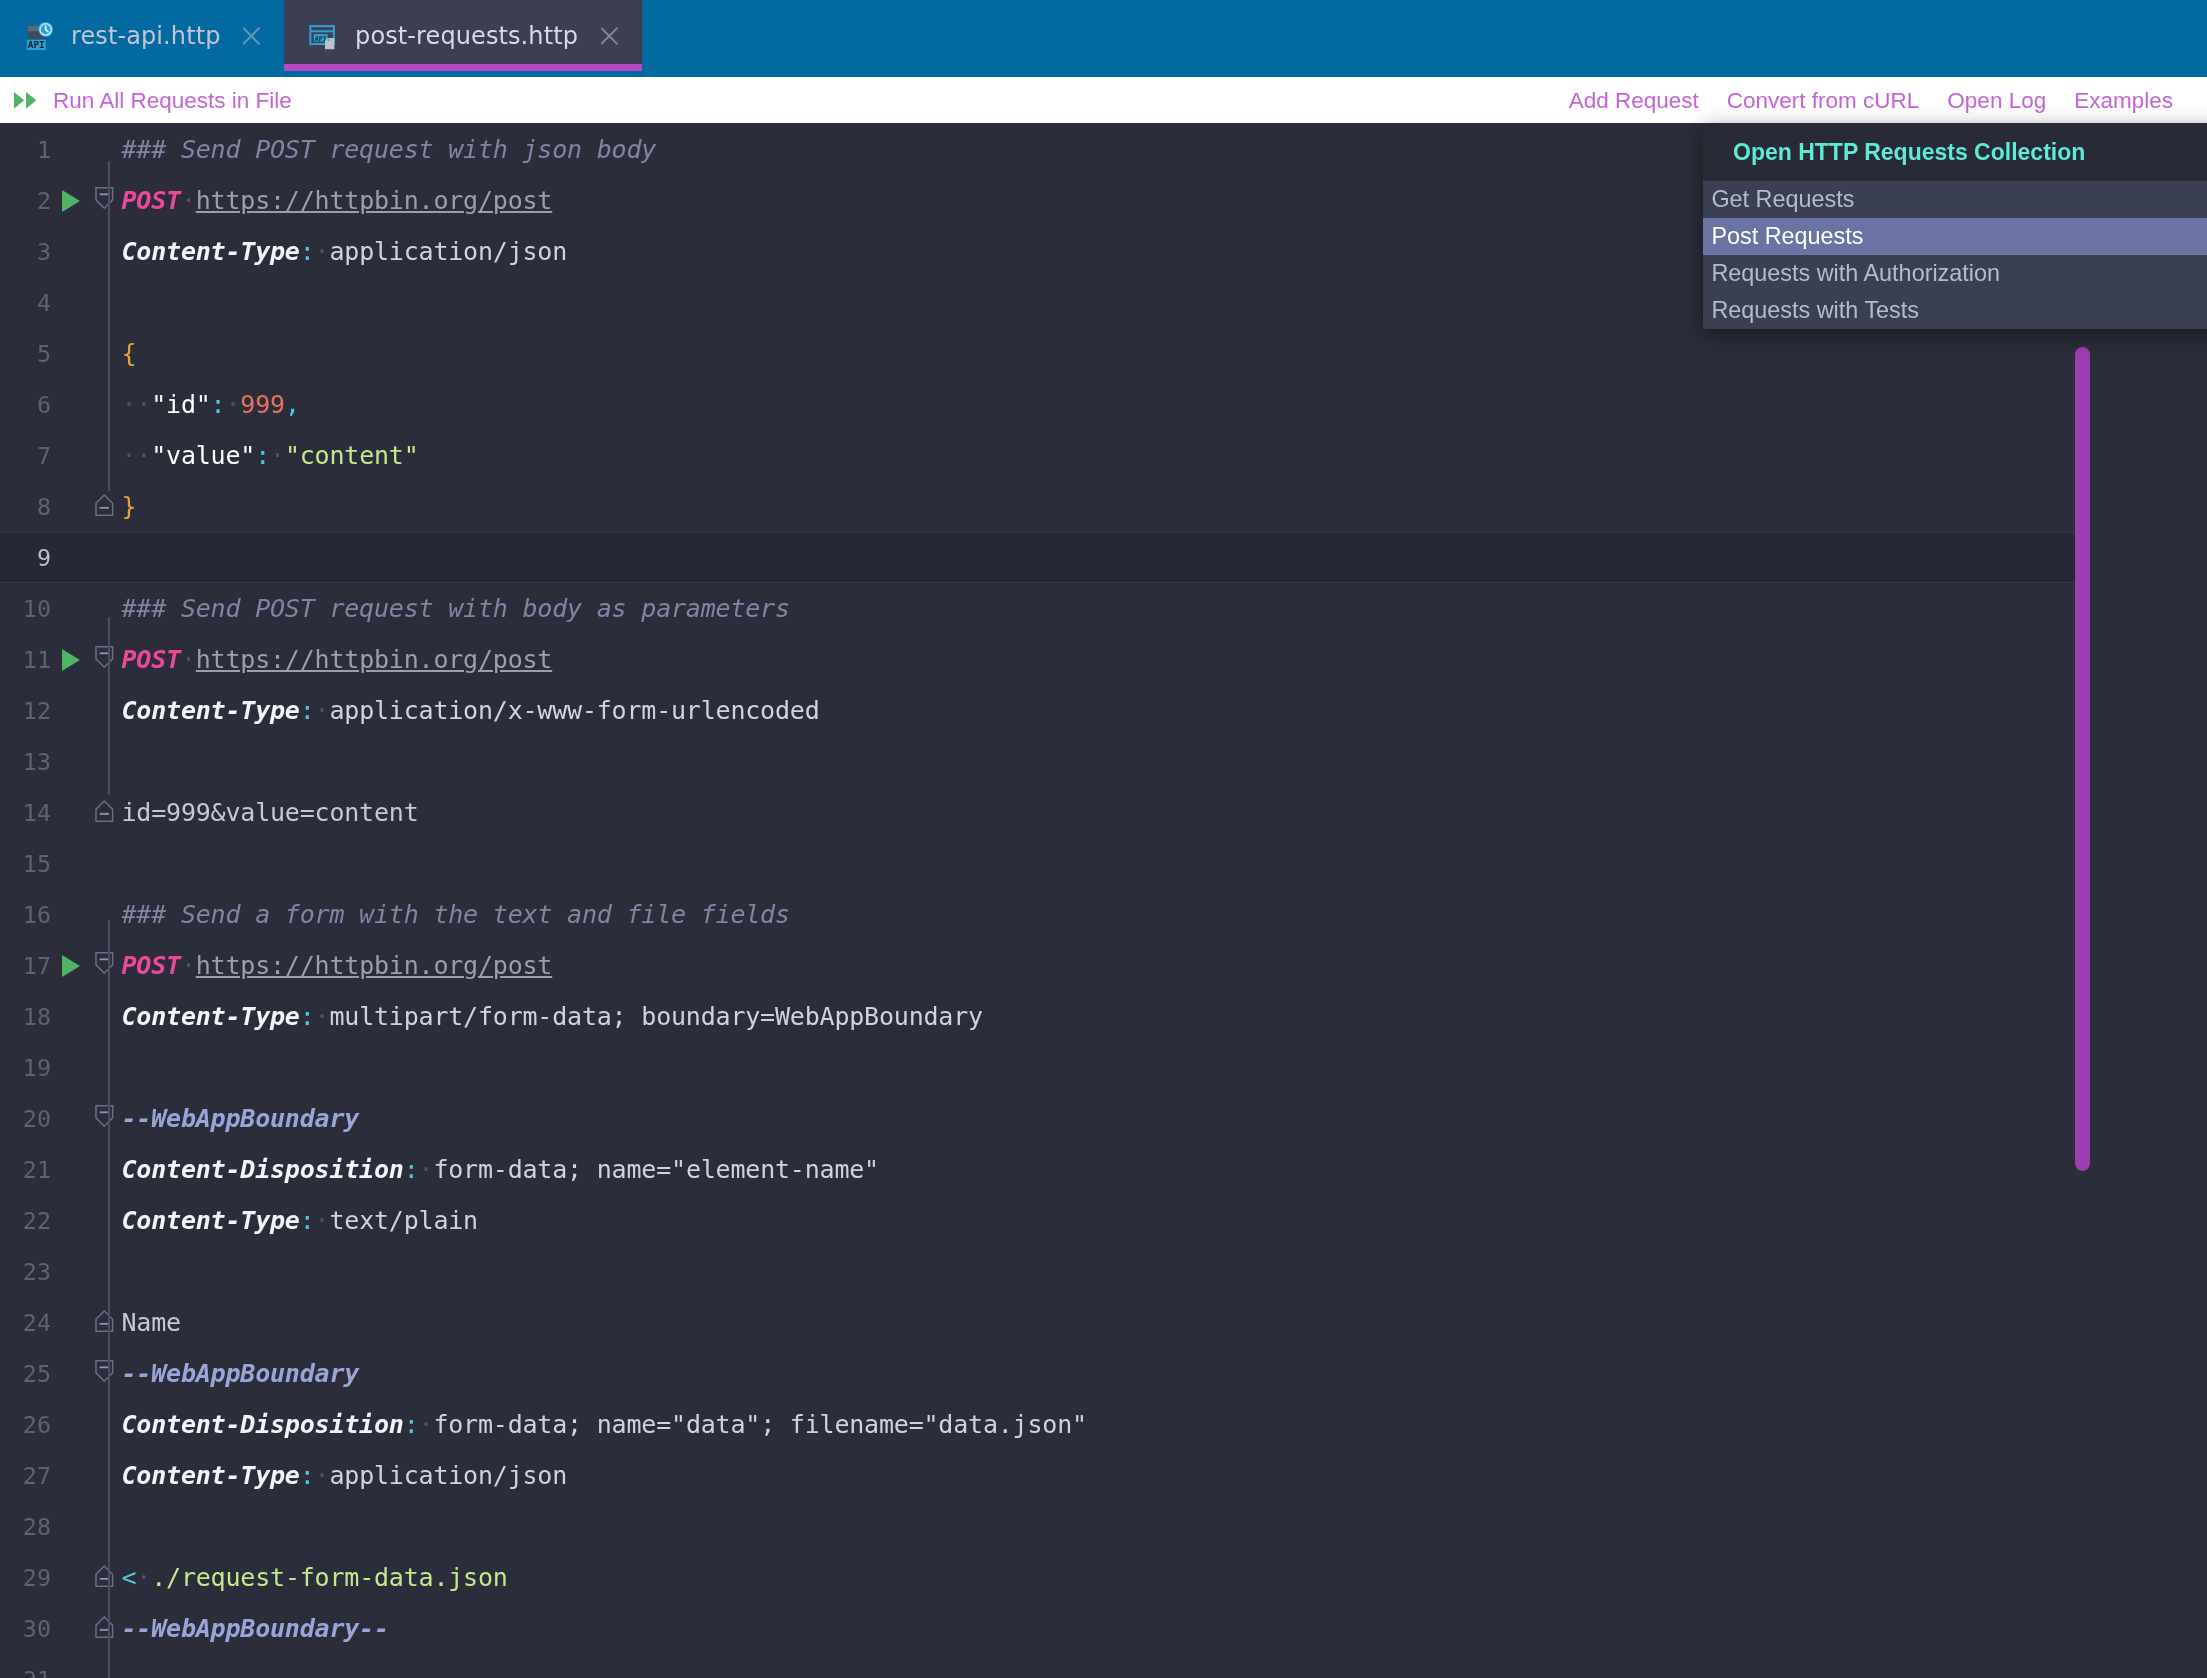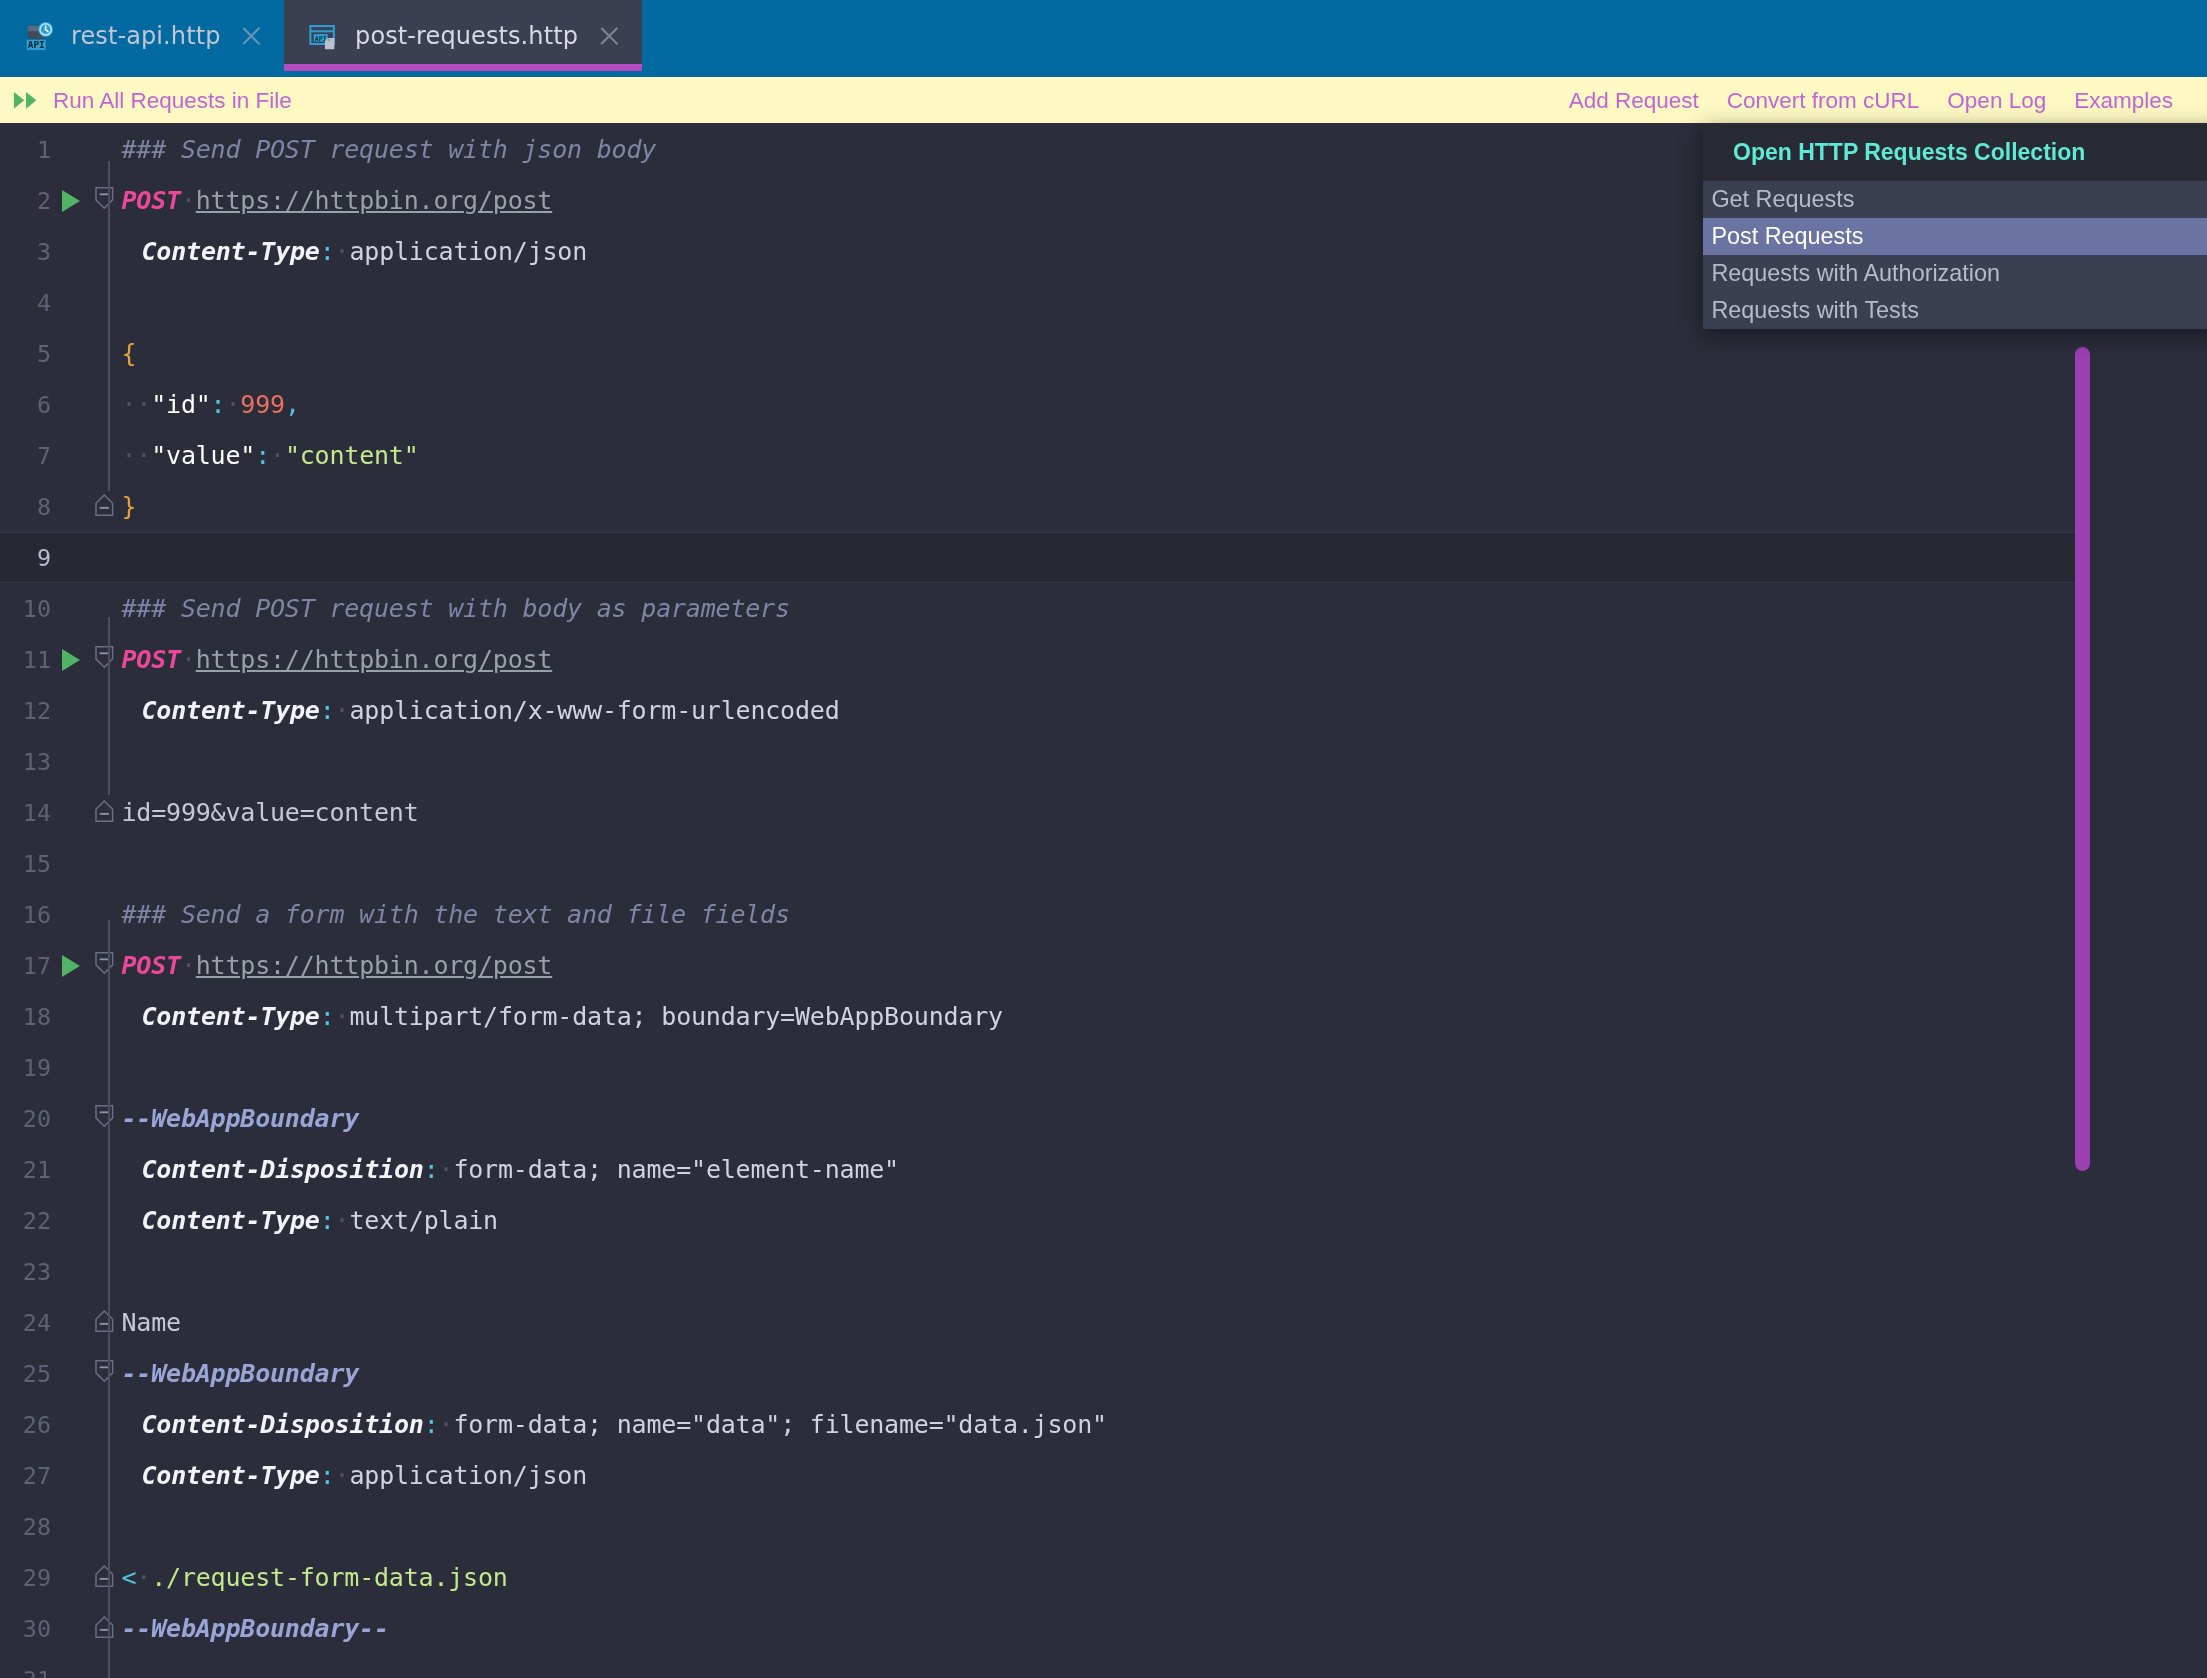--- a/index.html
+++ b/index.html
@@ -72,21 +72,21 @@
     background: #b9bdcc;
   }
   .tab-close::before { transform: rotate(45deg); }
   .tab-close::after  { transform: rotate(-45deg); }
 
   
   #toolbar {
     position: absolute;
     left: 0; top: 77px;
     width: 2207px; height: 47px;
-    background: #fef9c3;
+    background: #ffffff;
     border-bottom: 0.9px solid #2c2e3b;
     box-sizing: border-box;
   }
   #runall {
     position: absolute;
     left: 13px; top: 0;
     height: 47px;
     display: flex;
     align-items: center;
     gap: 12px;
@@ -172,21 +172,21 @@
     position: absolute;
     left: 108px;
     width: 1.9px;
     background: #4a4e62;
   }
 
   
   .t-comment { color: #7f85a3; font-style: italic; }
   .t-method  { color: #ec4899; font-style: italic; font-weight: bold; }
   .t-url     { color: #98a0a8; text-decoration: underline; }
-  .t-header  { color: #f2f4fa; font-style: italic; font-weight: bold; margin-left: 20px; }
+  .t-header  { color: #f2f4fa; font-style: italic; font-weight: bold; }
   .t-colon   { color: #52c6de; }
   .t-hval    { color: #cfd3e0; }
   .t-brace   { color: #e2a33c; }
   .t-key     { color: #ffffff; }
   .t-num     { color: #e8705f; }
   .t-str     { color: #c3e88d; }
   .t-bound   { color: #9aa4d6; font-style: italic; font-weight: bold; }
   .t-body    { color: #c5c9d6; }
   .t-lt      { color: #52c6de; }
   .t-dot     { color: #4e536a; }

